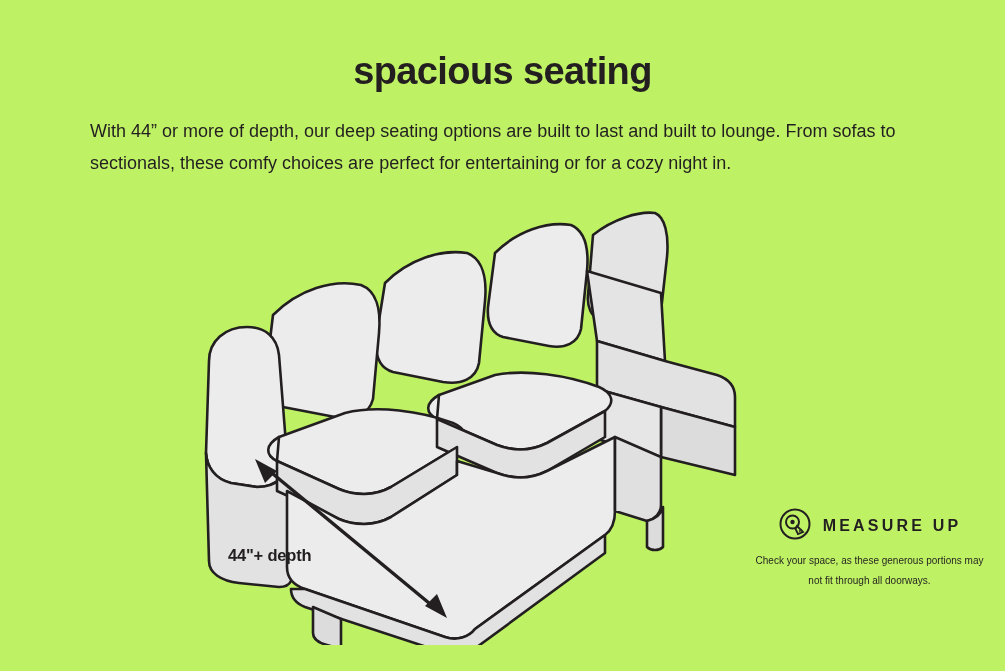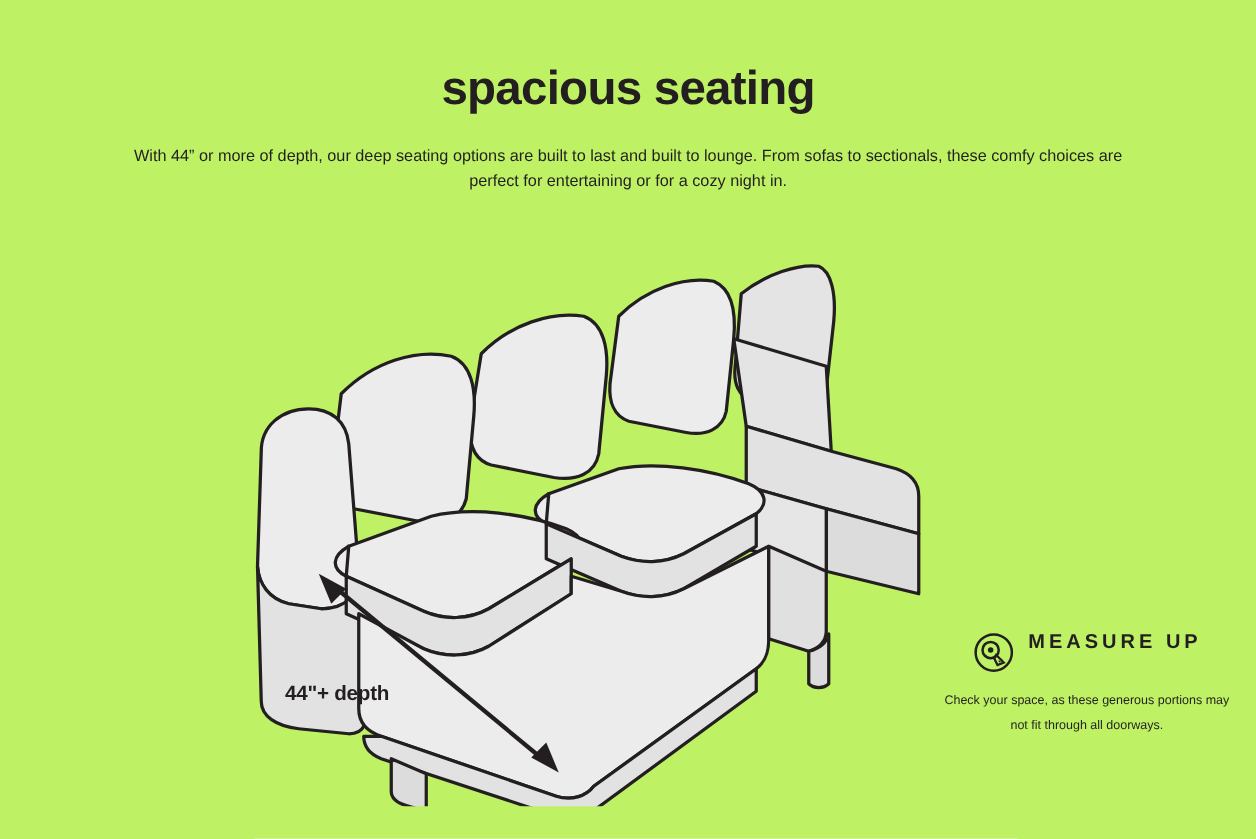--- a/index.html
+++ b/index.html
@@ -30,23 +30,22 @@
     font-size: 38px;
     font-weight: bold;
     letter-spacing: -0.6px;
     color: #231f20;
   }
   .subcopy {
     position: absolute;
     top: 115px;
     left: 90px;
     width: 825px;
-    text-align: center;
-    font-size: 13px;
-    line-height: 20px;
+    font-size: 18px;
+    line-height: 32px;
     color: #231f20;
   }
   .illustration {
     position: absolute;
     top: 175px;
     left: 195px;
     width: 620px;
     height: 470px;
   }
   .illustration svg {
@@ -63,20 +62,21 @@
   }
   .measure-block {
     position: absolute;
     left: 748px;
     top: 505px;
     width: 243px;
     text-align: center;
   }
   .measure-head {
     display: flex;
+    align-items: center;
     justify-content: center;
     gap: 11px;
     height: 42px;
   }
   .measure-head .mtitle {
     font-size: 16px;
     font-weight: bold;
     letter-spacing: 3.2px;
     color: #231f20;
   }

